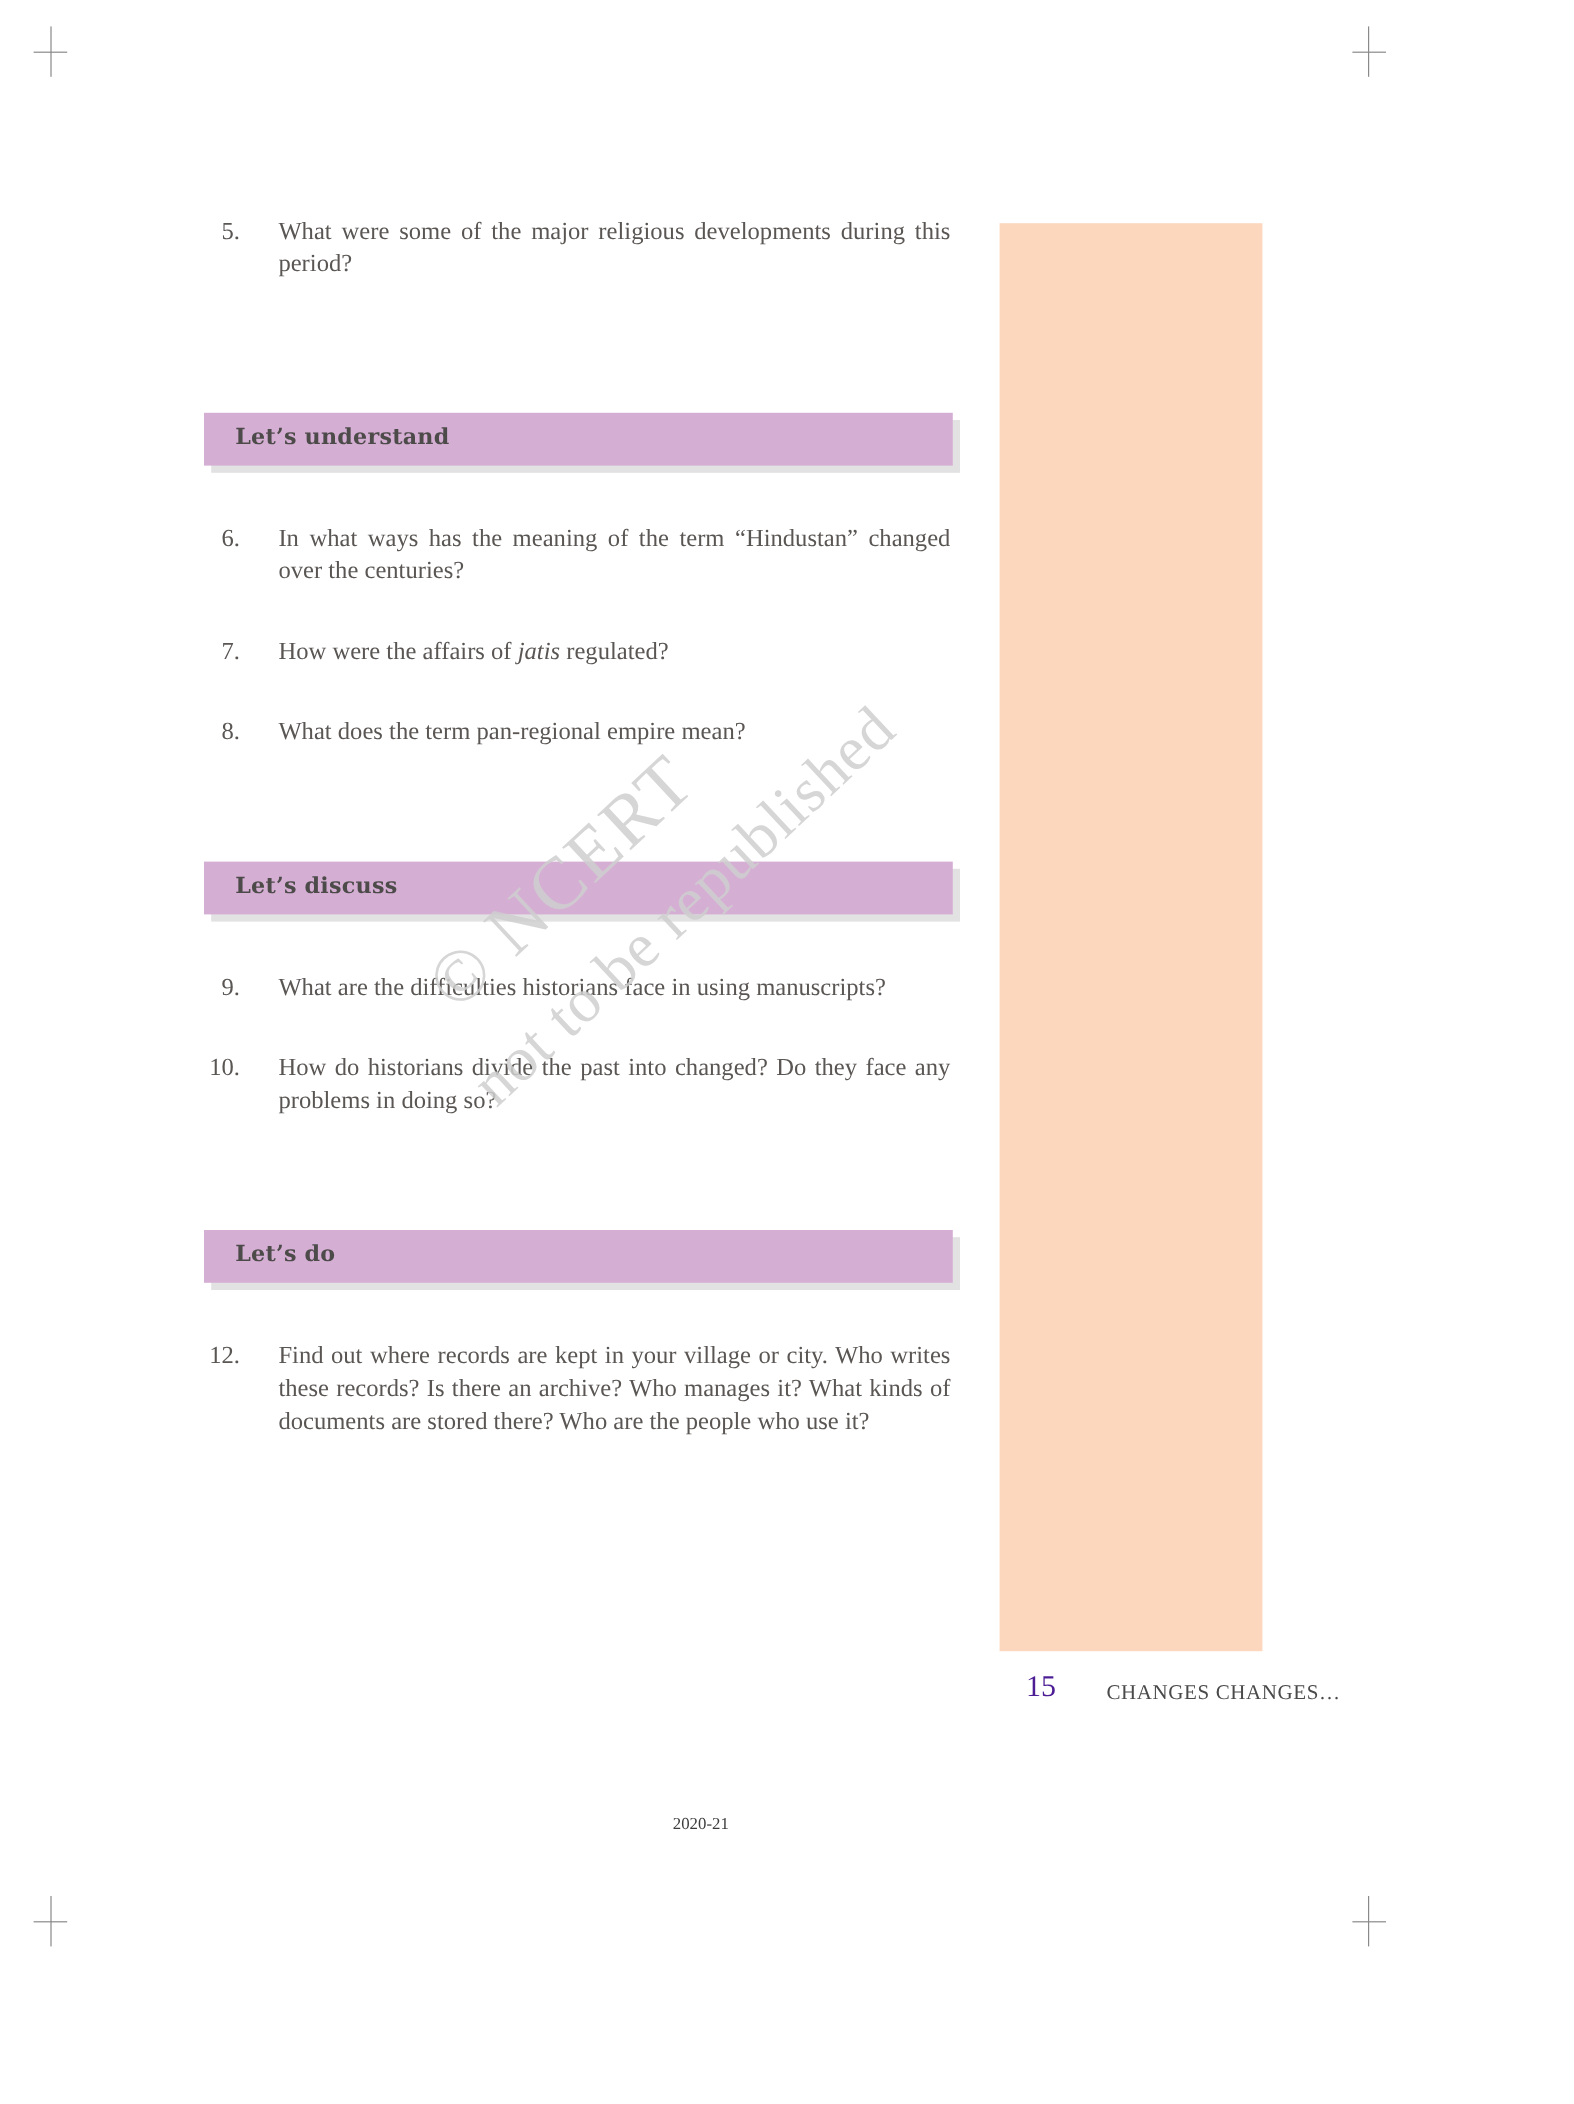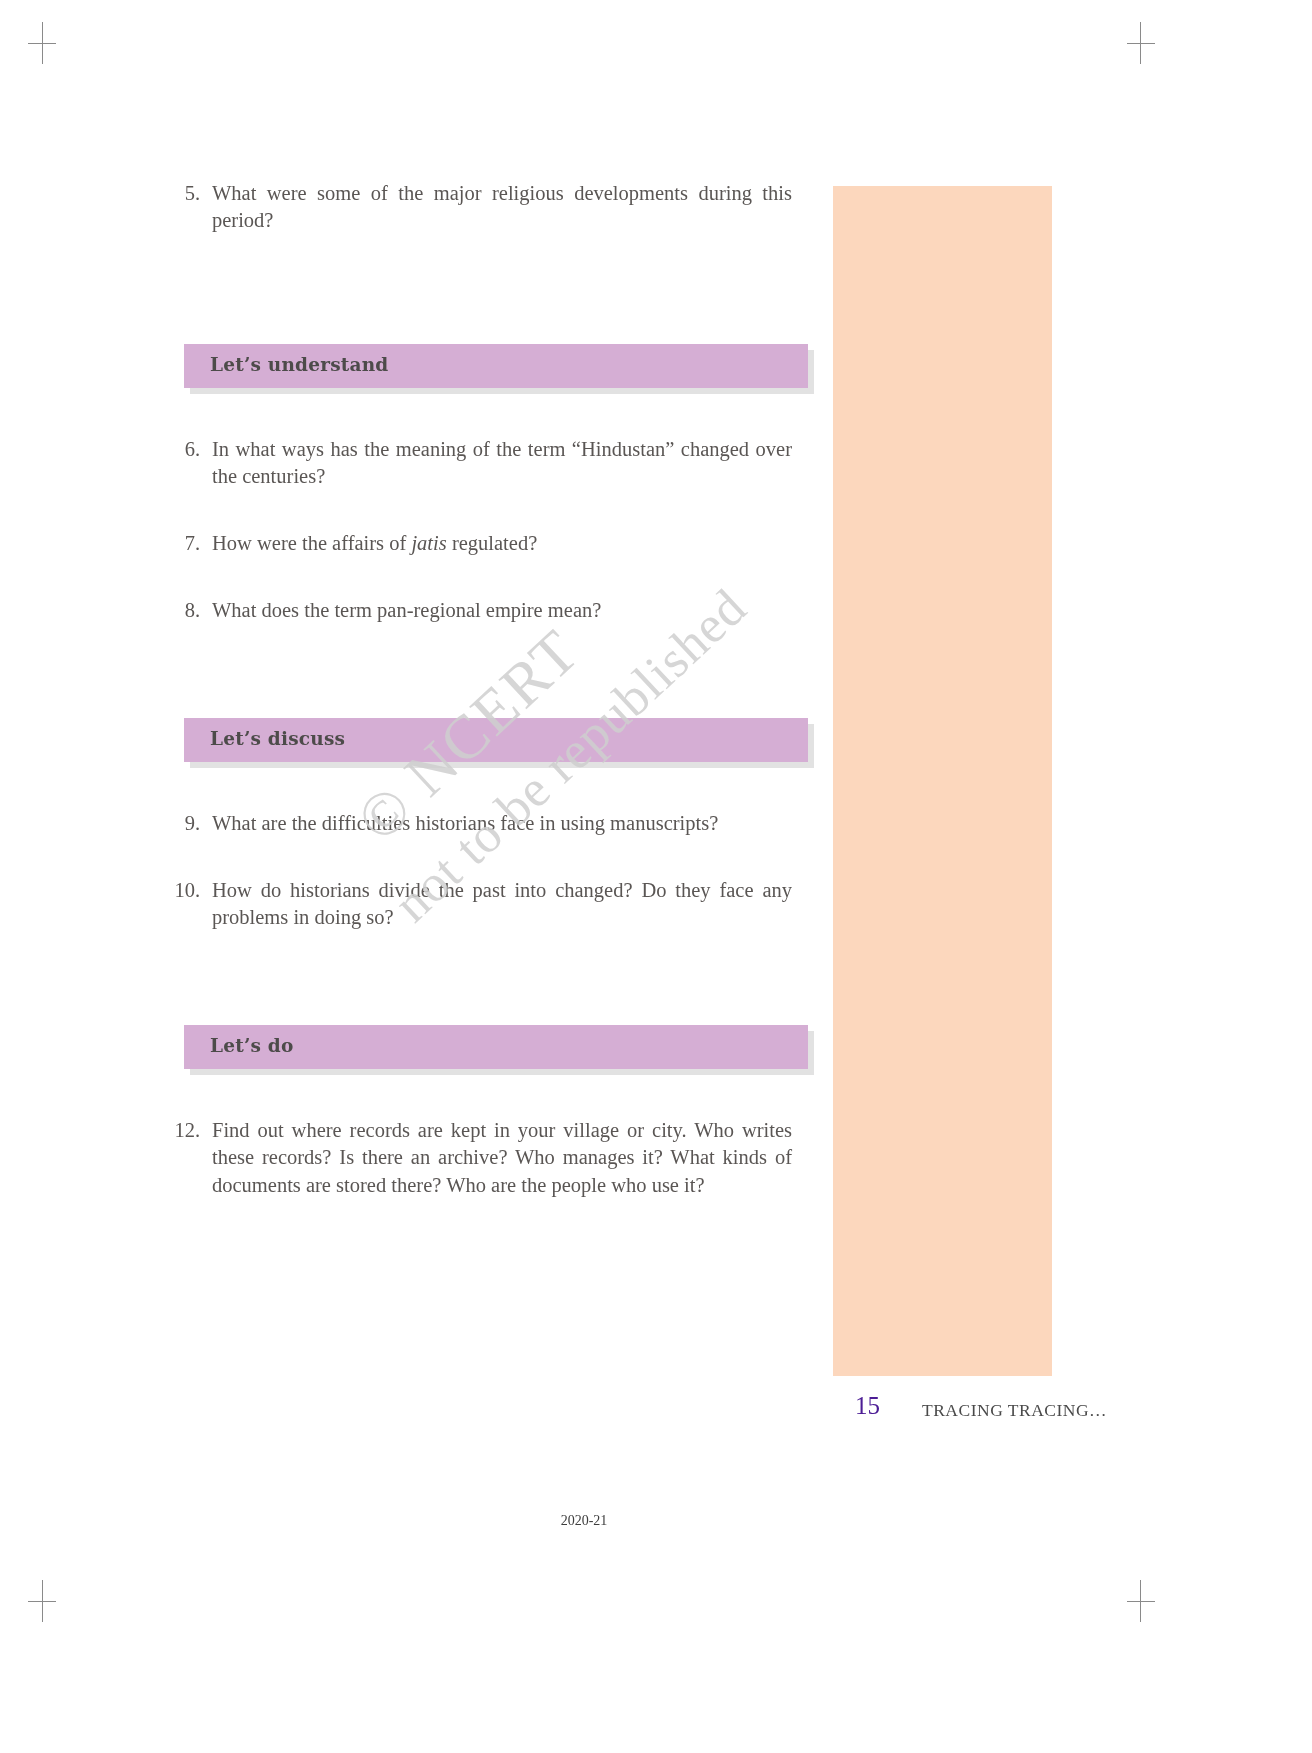--- a/index.html
+++ b/index.html
@@ -63,30 +63,31 @@
   .qnum {
     width: 44px;
     flex: 0 0 44px;
     text-align: right;
     padding-right: 12px;
     box-sizing: border-box;
   }
   .qtext {
     flex: 1;
     text-align: justify;
+    margin-left: 20px;
   }
   .qtext.nojust { text-align: left; }
   em { font-style: italic; }
 
   
   .banner-wrap {
     position: relative;
     width: 624px;
     height: 50px;
-    margin: 16px;
+    margin: 2px;
   }
   .banner {
     position: absolute;
     left: 0;
     top: 0;
     width: 624px;
     height: 44px;
     background: #d5aed4;
   }
   .banner-shadow {
@@ -242,16 +243,16 @@
     </div>
 
   </div>
 
   <div class="watermark">
     <div class="wm-line1">© NCERT</div>
     <div class="wm-line2">not to be republished</div>
   </div>
 
   <div class="page-number">15</div>
-  <div class="running-head">TRACING TRACING…</div>
+  <div class="running-head">CHANGES CHANGES…</div>
   <div class="year-footer">2020-21</div>
 
 </div>
 
 </body></html>

